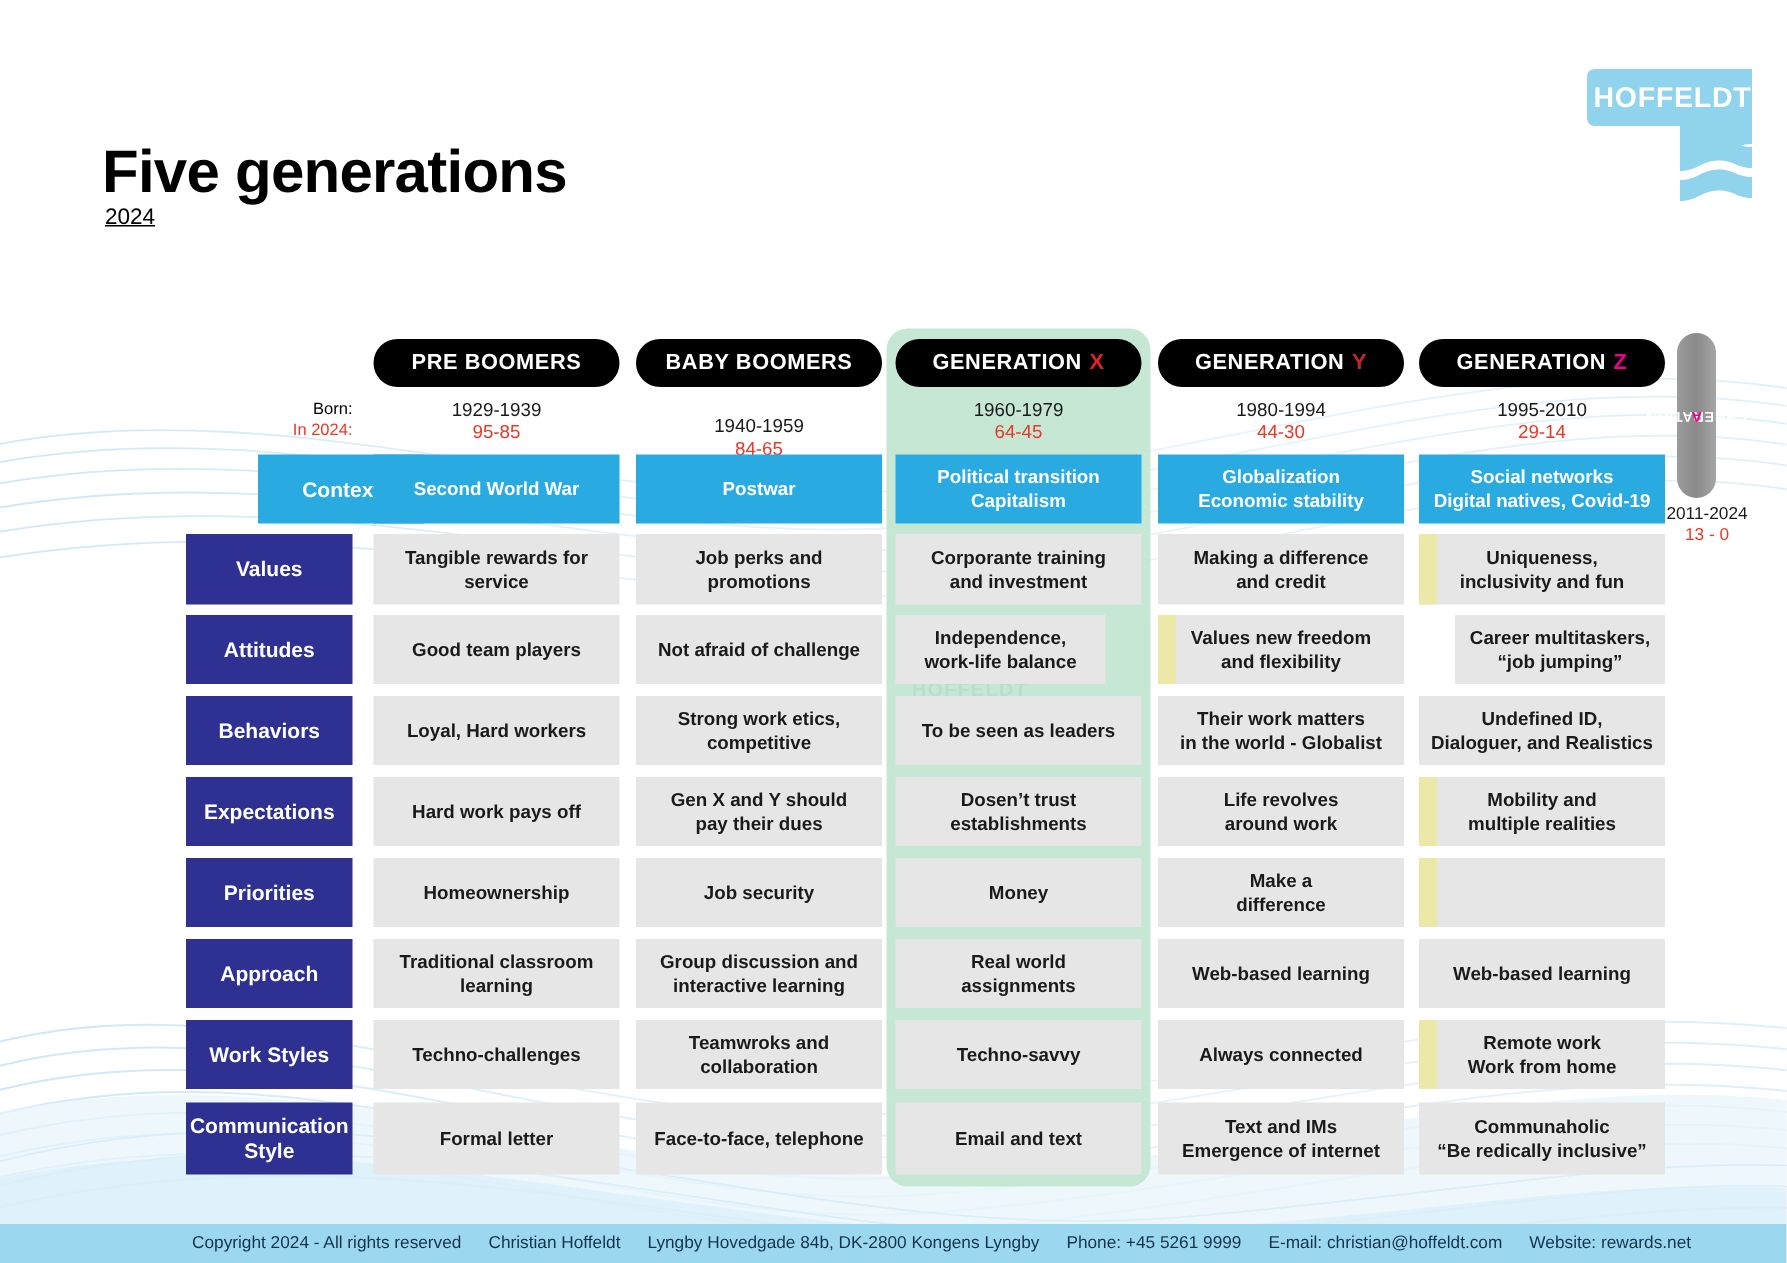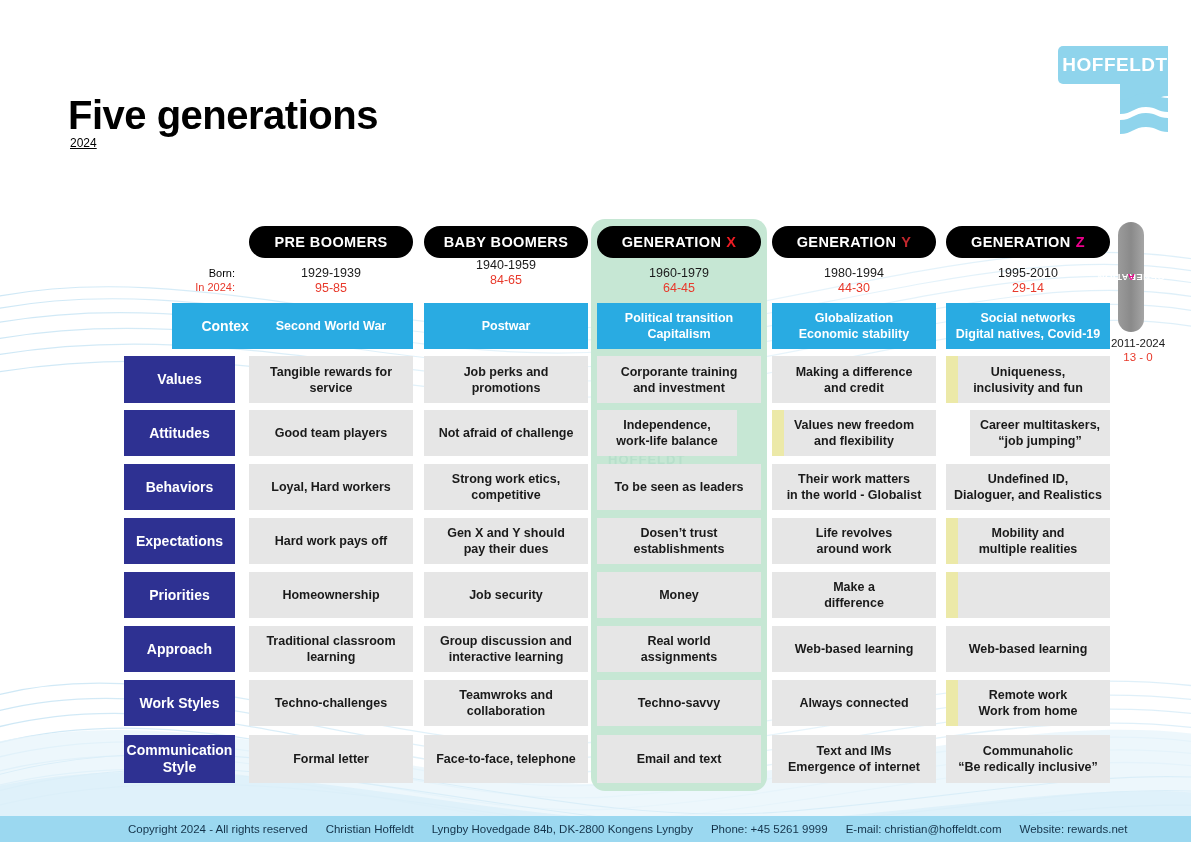--- a/index.html
+++ b/index.html
@@ -34,21 +34,21 @@
     font-size: 40px;
     font-weight: bold;
     letter-spacing: -0.5px;
     color: #000000;
     z-index: 5;
   }
   .page-subtitle {
     position: absolute;
     left: 70px;
     top: 136px;
-    font-size: 12px;
+    font-size: 15px;
     color: #000000;
     z-index: 5;
     text-decoration: underline;
   }
 
   
   .logo {
     position: absolute;
     left: 1058px;
     top: 40px;
@@ -296,21 +296,21 @@
       <div class="col-head" style="left: 249px; top: 226px; width: 164px;">
         <span>PRE BOOMERS</span>
       </div>
       <div class="col-years" style="left: 249px; top: 266px; width: 164px;">
         <span class="yr">1929-1939</span>
         <span class="age">95-85</span>
       </div>
       <div class="col-head" style="left: 424px; top: 226px; width: 164px;">
         <span>BABY BOOMERS</span>
       </div>
-      <div class="col-years" style="left: 424px; top: 258px; width: 164px; text-align: center;">
+      <div class="col-years" style="left: 424px; top: 277px; width: 164px; text-align: center;">
         <span class="yr">1940-1959</span>
         <span class="age">84-65</span>
       </div>
       <div class="col-head" style="left: 597px; top: 226px; width: 164px;">
         <span>GENERATION</span>
         <span class="accent" style="color: rgb(237, 28, 36);">X</span>
       </div>
       <div class="col-years" style="left: 597px; top: 266px; width: 164px;">
         <span class="yr">1960-1979</span>
         <span class="age">64-45</span>

